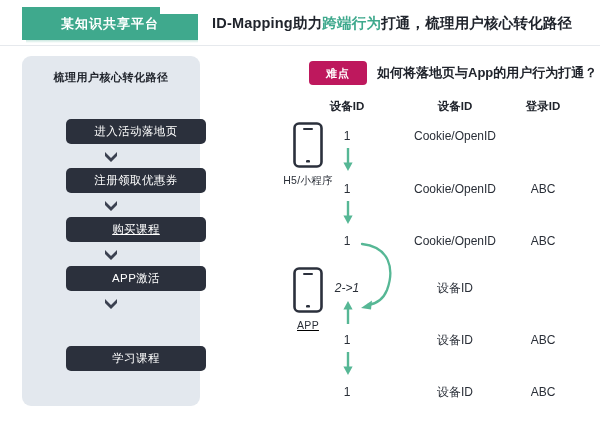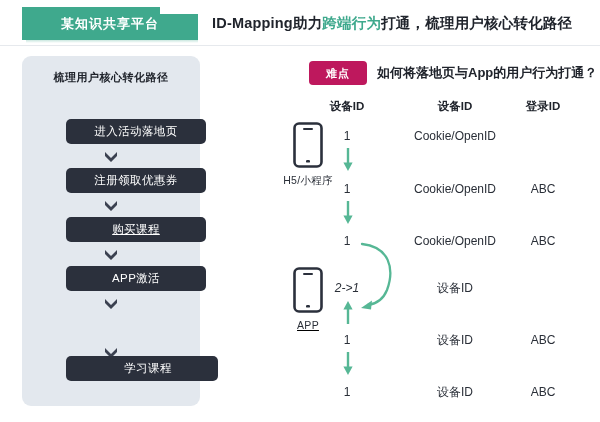--- a/index.html
+++ b/index.html
@@ -165,21 +165,21 @@
         <path d="M2 2 L8 8 L14 2 L14 6 L8 12 L2 6 Z" fill="#3b4150"></path>
       </svg>
   </div>
 
   <div class="flow-arrow" style="top:289px;">
     <svg width="16" height="14" viewBox="0 0 16 14">
         <path d="M2 2 L8 8 L14 2 L14 6 L8 12 L2 6 Z" fill="#3b4150"></path>
       </svg>
   </div>
 
-  <div class="flow-step" style="top:300px;padding-left:12px;">
+  <div class="flow-step" style="top:290px;">
       <span>学习课程</span>
     </div>
 </div>
 
 <div id="difficulty-badge">难点</div>
 <div id="difficulty-question">如何将落地页与App的用户行为打通？</div>
 
 <div id="col-head-0" class="col-header">设备ID</div>
 <div id="col-head-1" class="col-header">设备ID</div>
 <div id="col-head-2" class="col-header">登录ID</div>

